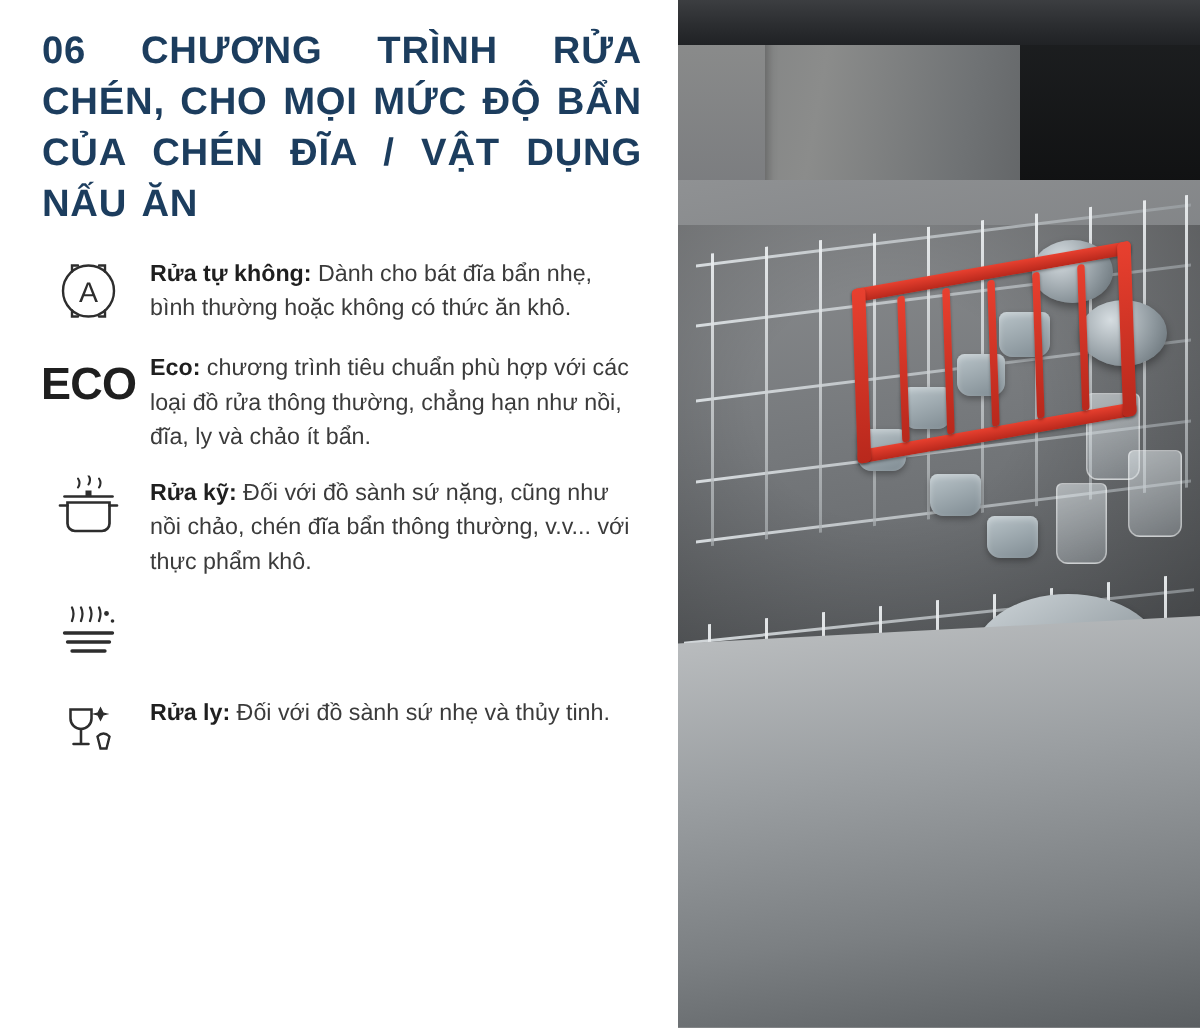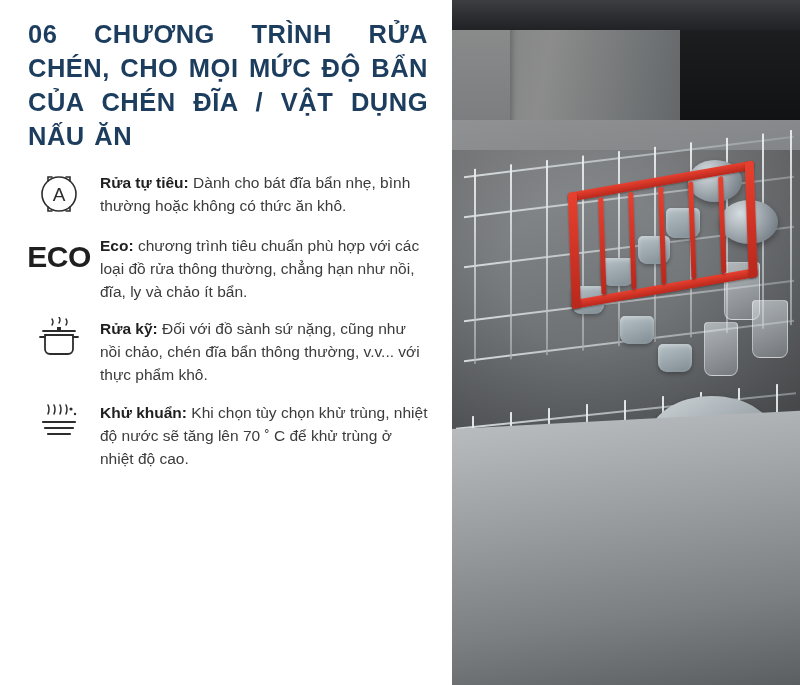--- a/index.html
+++ b/index.html
@@ -223,21 +223,21 @@
 
       <div class="mode">
         <div class="mode-icon">
           <svg width="46" height="46" viewBox="0 0 46 46" aria-hidden="true">
             <circle cx="23" cy="23" r="17" fill="none" stroke="#2d2d2d" stroke-width="1.6"></circle>
             <path d="M12 10 L12 6 L16 6 M34 10 L34 6 L30 6 M12 36 L12 40 L16 40 M34 36 L34 40 L30 40" fill="none" stroke="#2d2d2d" stroke-width="1.6" stroke-linecap="round"></path>
             <text x="23" y="30" text-anchor="middle" font-family="Liberation Sans, sans-serif" font-size="19" fill="#2d2d2d">A</text>
           </svg>
         </div>
         <div class="mode-text">
-          <b>Rửa tự tiêu:</b><span> Dành cho bát đĩa bẩn nhẹ, bình thường hoặc không có thức ăn khô.</span>
+          <b>Rửa tự không:</b><span> Dành cho bát đĩa bẩn nhẹ, bình thường hoặc không có thức ăn khô.</span>
         </div>
       </div>
 
       <div class="mode">
         <div class="mode-icon eco">ECO</div>
         <div class="mode-text">
           <b>Eco:</b><span> chương trình tiêu chuẩn phù hợp với các loại đồ rửa thông thường, chẳng hạn như nồi, đĩa, ly và chảo ít bẩn.</span>
         </div>
       </div>
 
@@ -258,25 +258,35 @@
 
       <div class="mode">
         <div class="mode-icon">
           <svg width="50" height="40" viewBox="0 0 50 40" aria-hidden="true">
             <path d="M14 10 q2 -5 0 -9 M20 10 q2 -5 0 -9 M26 10 q2 -5 0 -9 M32 10 q2 -5 0 -9" fill="none" stroke="#2d2d2d" stroke-width="1.5" stroke-linecap="round"></path>
             <circle cx="37" cy="5" r="1.6" fill="#2d2d2d"></circle>
             <circle cx="41" cy="10" r="1.2" fill="#2d2d2d"></circle>
             <path d="M9 18 H41 M11 24 H39 M14 30 H36" fill="none" stroke="#2d2d2d" stroke-width="2.2" stroke-linecap="round"></path>
           </svg>
         </div>
+      </div>
+
+      <div class="mode">
+        <div class="mode-icon">
+          <svg width="50" height="44" viewBox="0 0 50 44" aria-hidden="true">
+            <path d="M13 8 h14 v6 a7 7 0 0 1 -14 0 z" fill="none" stroke="#2d2d2d" stroke-width="1.7"></path>
+            <path d="M20 21 v10 M15 31 h10" fill="none" stroke="#2d2d2d" stroke-width="1.7" stroke-linecap="round"></path>
+            <path d="M33 6 l2 4 4 1 -4 1 -2 4 -2 -4 -4 -1 4 -1 z" fill="#2d2d2d"></path>
+            <path d="M31 26 q4 -4 8 0 l-2 8 h-4 z" fill="none" stroke="#2d2d2d" stroke-width="1.6"></path>
+          </svg>
+        </div>
         <div class="mode-text">
-          <b>Khử khuẩn:</b><span> Khi chọn tùy chọn khử trùng, nhiệt độ nước sẽ tăng lên 70 ˚ C để khử trùng ở nhiệt độ cao.</span>
-        </div>
-      </div>
-
+          <b>Rửa ly:</b><span> Đối với đồ sành sứ nhẹ và thủy tinh.</span>
+        </div>
+      </div>
 
     </div>
   </div>
 
   <div class="right">
     <div class="photo">
       <div class="bg-wall"></div>
       <div class="cabinet-dark"></div>
       <div class="counter"></div>
       <div class="machine-body"></div>

